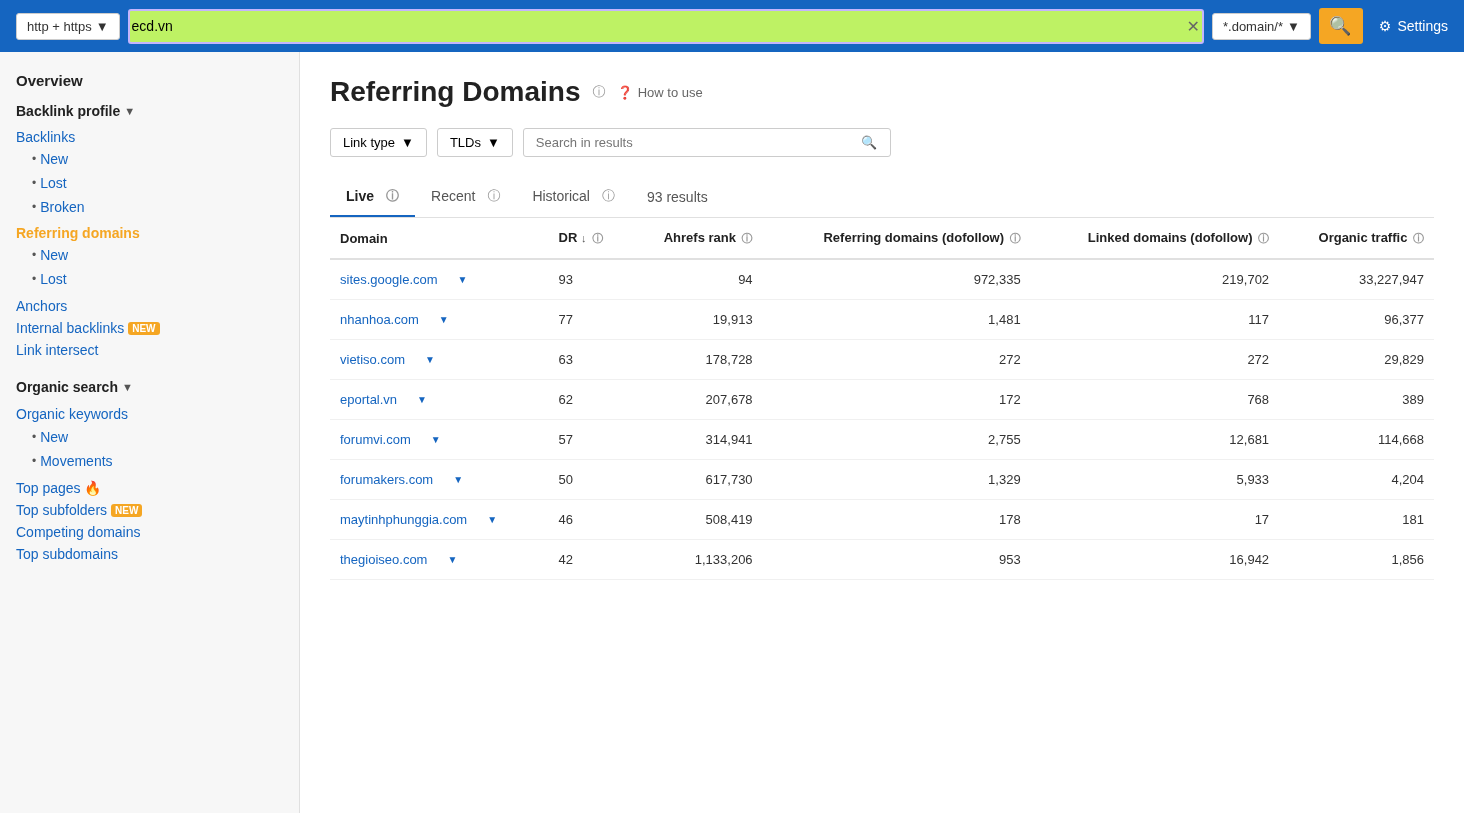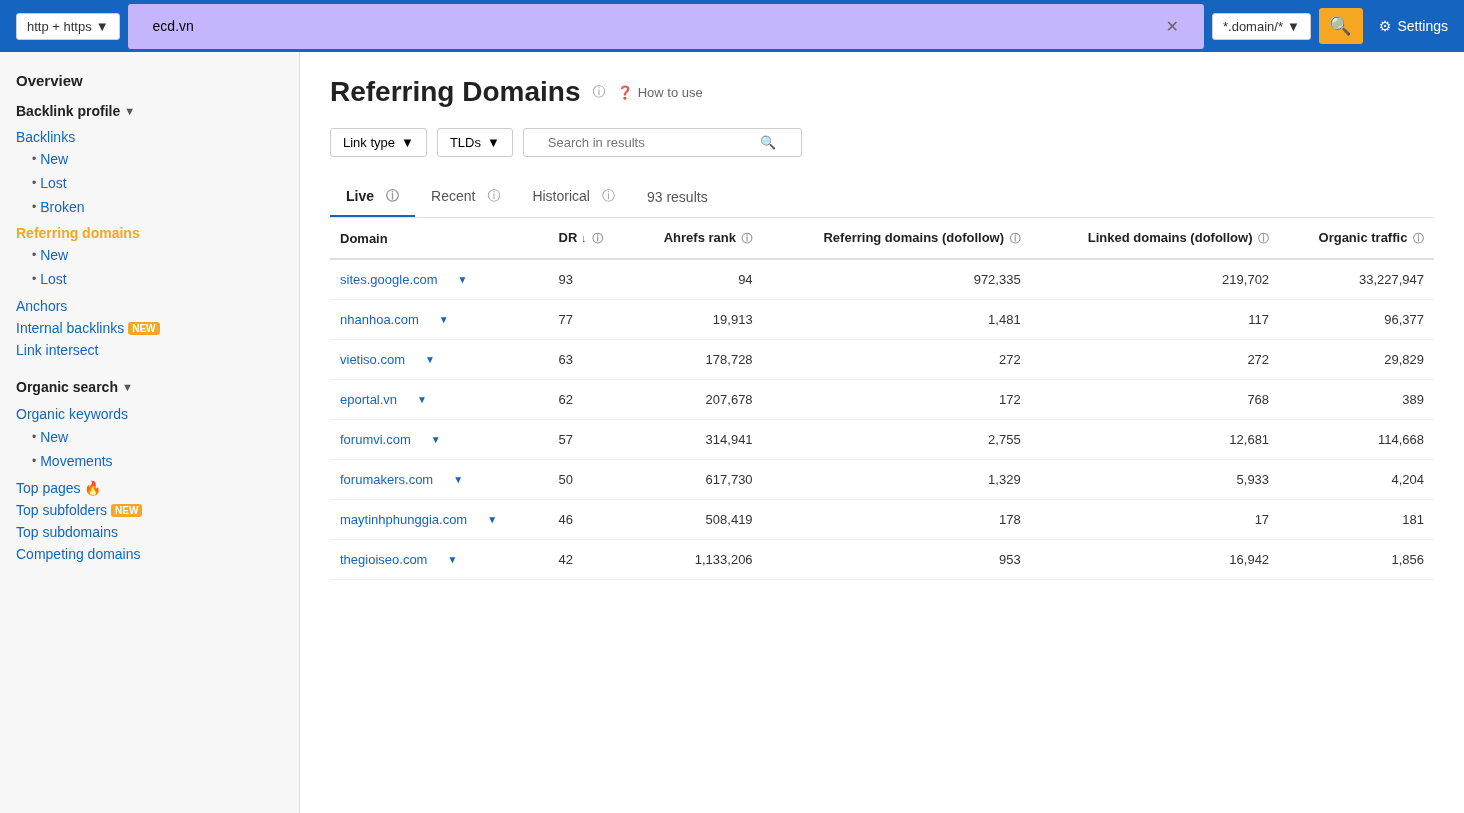--- a/index.html
+++ b/index.html
@@ -21,24 +21,24 @@
       padding: 5px 10px;
       display: flex;
       align-items: center;
       gap: 4px;
       font-size: 13px;
       cursor: pointer;
       white-space: nowrap;
     }
     .topbar-url-input {
       flex: 1;
-      background: #c4b5fd;
-      border: 7px solid #c4b5fd;
-      border-radius: 3px;
-      padding: 6px 18px;
+      background: #bef264;
+      border: 2px solid #c4b5fd;
+      border-radius: 3px;
+      padding: 6px 2px;
       font-size: 14px;
       display: flex;
       align-items: center;
       justify-content: space-between;
     }
     .topbar-url-input input {
       border: none;
       outline: none;
       font-size: 14px;
       flex: 1;
@@ -208,26 +208,26 @@
       padding: 6px 12px;
       font-size: 13px;
       cursor: pointer;
       display: flex;
       align-items: center;
       gap: 6px;
     }
     .search-box {
       border: 1px solid #ccc;
       border-radius: 3px;
-      padding: 6px 24px;
+      padding: 6px 12px;
       font-size: 13px;
       display: flex;
       align-items: center;
       gap: 6px;
-      width: 279px;
+      width: 368px;
     }
     .search-box input {
       border: none;
       outline: none;
       flex: 1;
       font-size: 13px;
       color: #999;
     }
     .search-icon { color: #999; cursor: pointer; }
 
@@ -384,22 +384,22 @@
     </div>
 
     <div style="display:flex;align-items:center;">
       <a class="sidebar-plain-link">Top pages</a>
       <span class="fire-icon">🔥</span>
     </div>
     <div style="display:flex;align-items:center;">
       <a class="sidebar-plain-link">Top subfolders</a>
       <span class="badge-new">NEW</span>
     </div>
+    <a class="sidebar-plain-link">Competing domains</a>
     <a class="sidebar-plain-link">Top subdomains</a>
-    <a class="sidebar-plain-link">Competing domains</a>
   </div>
 
   <div class="main">
 
     <div class="page-title-row">
       <h1 class="page-title">Referring Domains</h1>
       <span class="info-icon">ⓘ</span>
       <a class="how-to-use">
         <span>❓</span>
         <span>How to use</span>

